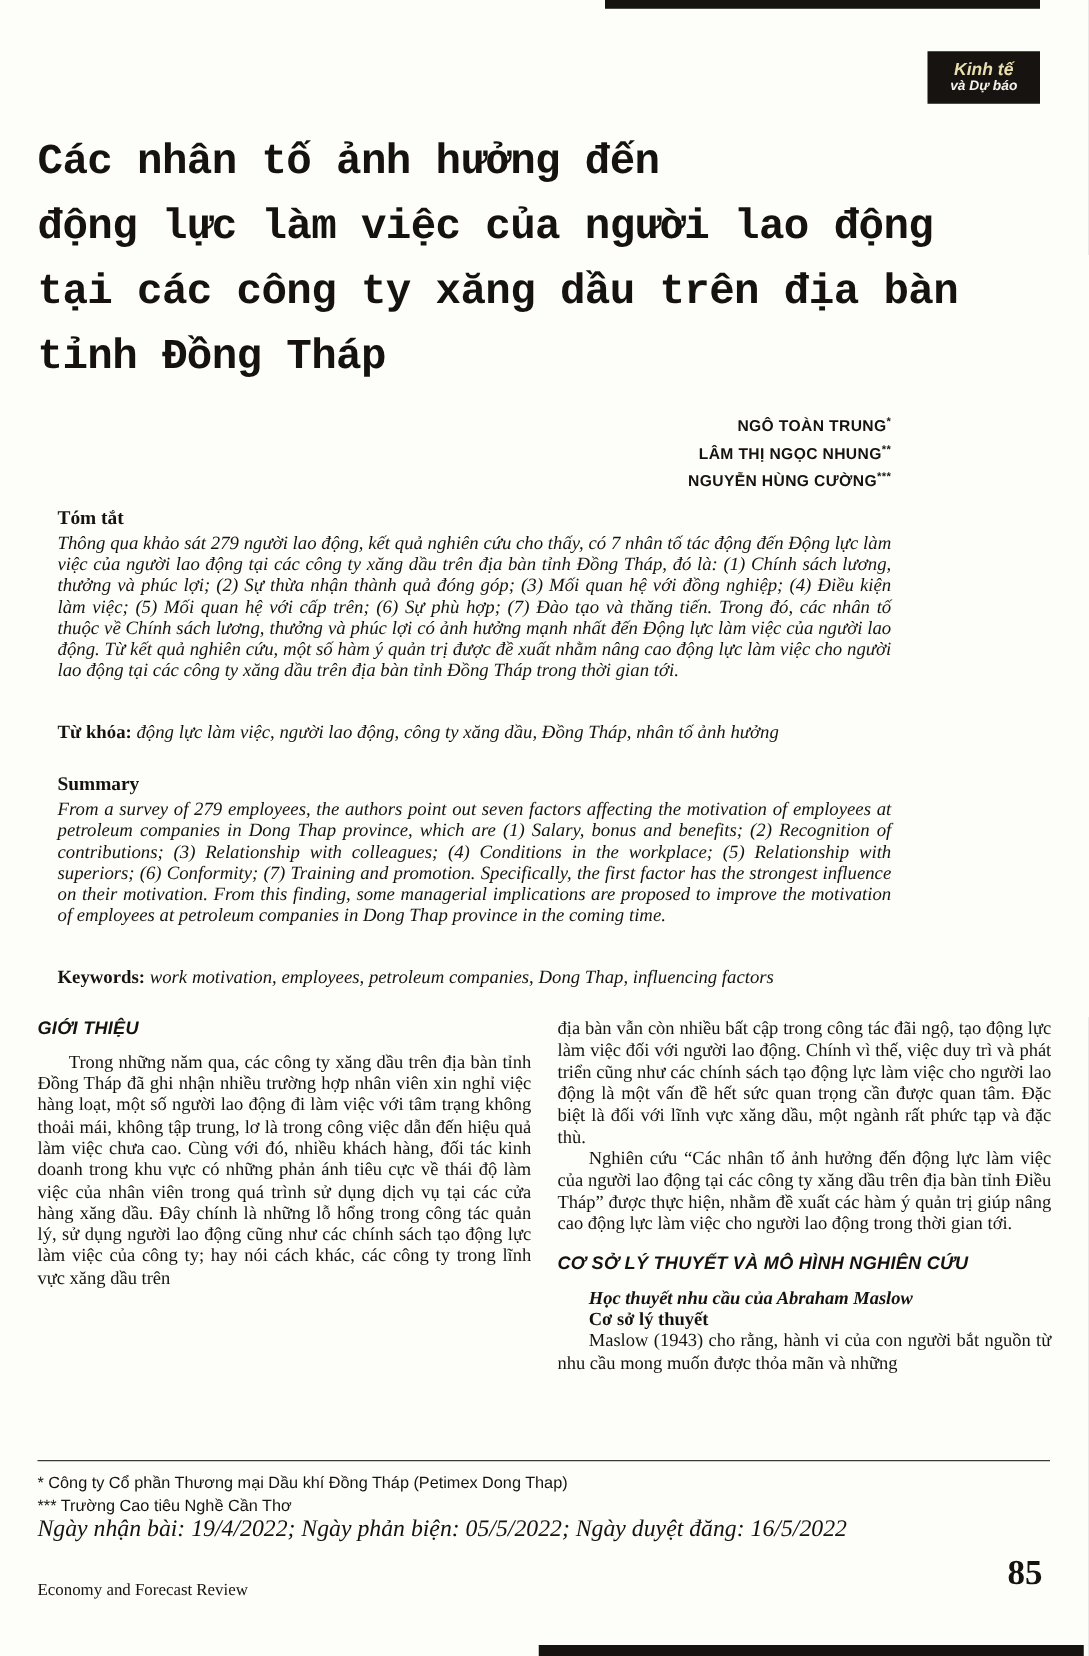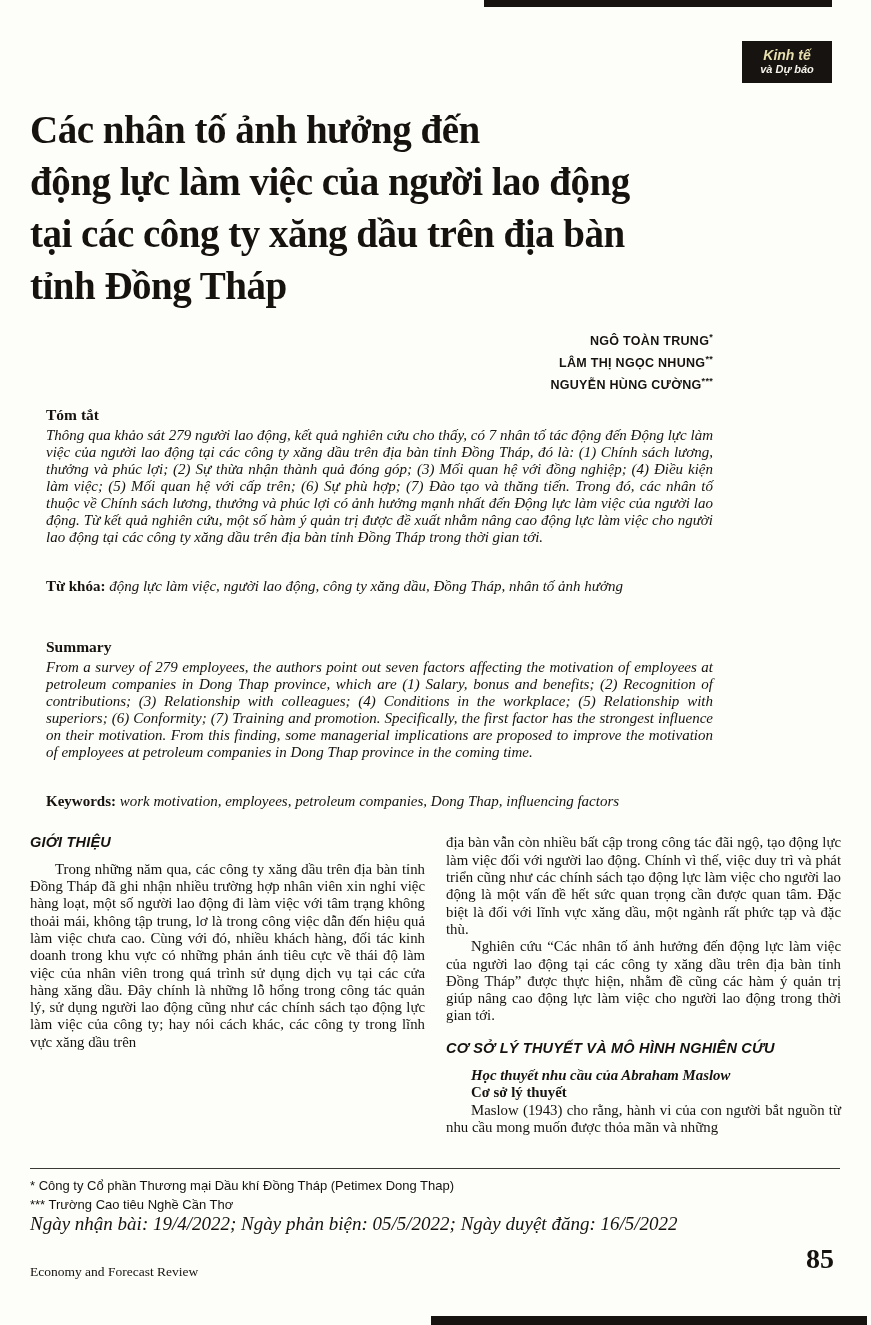--- a/index.html
+++ b/index.html
@@ -12,36 +12,36 @@
   .top-bar { position: absolute; top: 0; left: 484px; width: 348px; height: 7px; background: var(--bar, #161310); }
   .badge {
     position: absolute; top: 41px; right: 39px; min-width: 90px;
     background: var(--badge_bg, #161310); color: var(--badge_text, #f5f2ea);
     text-align: center; padding: 6px 9px 7px; font-family: "Liberation Sans", sans-serif;
     font-style: italic; line-height: 1.15;
   }
   .badge-line1 { display: block; font-weight: bold; font-size: 14px; color: var(--badge_accent, #e8dfae); }
   .badge-line2 { display: block; font-weight: bold; font-size: 11px; }
   .inner { position: relative; padding: 104px 30px 0; }
-  .title { margin: 0; font-weight: bold; font-size: 39px; line-height: 52px; letter-spacing: -0.5px; }
+  .title { margin: 0; font-weight: bold; font-size: 34px; line-height: 52px; letter-spacing: -0.5px; font-family: Liberation Mono, monospace; }
   .title-line { display: block; }
   .authors {
     margin: 16px 128px 0 0; text-align: right; font-family: "Liberation Sans", sans-serif;
     font-weight: bold; font-size: 12.5px; line-height: 18px; letter-spacing: 0.3px;
   }
   .authors sup { font-size: 9px; }
   .abstract { margin: 12px 128px 0 16px; }
   .block-heading { font-weight: bold; font-size: 15.5px; }
   .abstract-text, .summary-text {
     margin: 3px 0 0; font-style: italic; font-size: 15px; line-height: 17px; text-align: justify;
   }
   .kw-line { margin: 32px 128px 0 16px; font-size: 15px; }
   .kw-label { font-weight: bold; }
   .kw-text { font-style: italic; }
-  .summary { margin: 43px 128px 0 16px; }
+  .summary { margin: 24px 128px 0 16px; }
   .columns { display: flex; gap: 21px; margin-top: 24px; }
   .col { flex: 1 1 0; font-size: 14.8px; line-height: 17.3px; text-align: justify; }
   .col p { margin: 0; }
   .col p.indent { text-indent: 25px; }
   .sec-heading {
     font-family: "Liberation Sans", sans-serif; font-weight: bold; font-size: 14.5px;
     margin: 0 0 9px; letter-spacing: 0.2px; font-style: italic;
   }
   .sec-heading.mid { margin: 15px 0 10px; }
   .sub-heading { font-weight: bold; margin: 0; }
@@ -97,21 +97,21 @@
 
     <p class="kw-line"><span class="kw-label">Keywords:</span> <span class="kw-text">work motivation, employees, petroleum companies, Dong Thap, influencing factors</span></p>
 
     <div class="columns">
       <div class="col">
         <h2 class="sec-heading">GIỚI THIỆU</h2>
         <p class="indent">Trong những năm qua, các công ty xăng dầu trên địa bàn tỉnh Đồng Tháp đã ghi nhận nhiều trường hợp nhân viên xin nghỉ việc hàng loạt, một số người lao động đi làm việc với tâm trạng không thoải mái, không tập trung, lơ là trong công việc dẫn đến hiệu quả làm việc chưa cao. Cùng với đó, nhiều khách hàng, đối tác kinh doanh trong khu vực có những phản ánh tiêu cực về thái độ làm việc của nhân viên trong quá trình sử dụng dịch vụ tại các cửa hàng xăng dầu. Đây chính là những lỗ hổng trong công tác quản lý, sử dụng người lao động cũng như các chính sách tạo động lực làm việc của công ty; hay nói cách khác, các công ty trong lĩnh vực xăng dầu trên</p>
       </div>
       <div class="col">
         <p>địa bàn vẫn còn nhiều bất cập trong công tác đãi ngộ, tạo động lực làm việc đối với người lao động. Chính vì thế, việc duy trì và phát triển cũng như các chính sách tạo động lực làm việc cho người lao động là một vấn đề hết sức quan trọng cần được quan tâm. Đặc biệt là đối với lĩnh vực xăng dầu, một ngành rất phức tạp và đặc thù.</p>
-        <p class="indent">Nghiên cứu “Các nhân tố ảnh hưởng đến động lực làm việc của người lao động tại các công ty xăng dầu trên địa bàn tỉnh Đồng Tháp” được thực hiện, nhằm đề cũng các hàm ý quản trị giúp nâng cao động lực làm việc cho người lao động trong thời gian tới.</p>
+        <p class="indent">Nghiên cứu “Các nhân tố ảnh hưởng đến động lực làm việc của người lao động tại các công ty xăng dầu trên địa bàn tỉnh Điều Tháp” được thực hiện, nhằm đề xuất các hàm ý quản trị giúp nâng cao động lực làm việc cho người lao động trong thời gian tới.</p>
         <h2 class="sec-heading mid">CƠ SỞ LÝ THUYẾT VÀ MÔ HÌNH NGHIÊN CỨU</h2>
         <p class="sub-heading italic indent">Học thuyết nhu cầu của Abraham Maslow</p>
         <p class="sub-heading indent">Cơ sở lý thuyết</p>
         <p class="indent">Maslow (1943) cho rằng, hành vi của con người bắt nguồn từ nhu cầu mong muốn được thỏa mãn và những</p>
       </div>
     </div>
 
   </div>
 
   <div class="footnotes">

